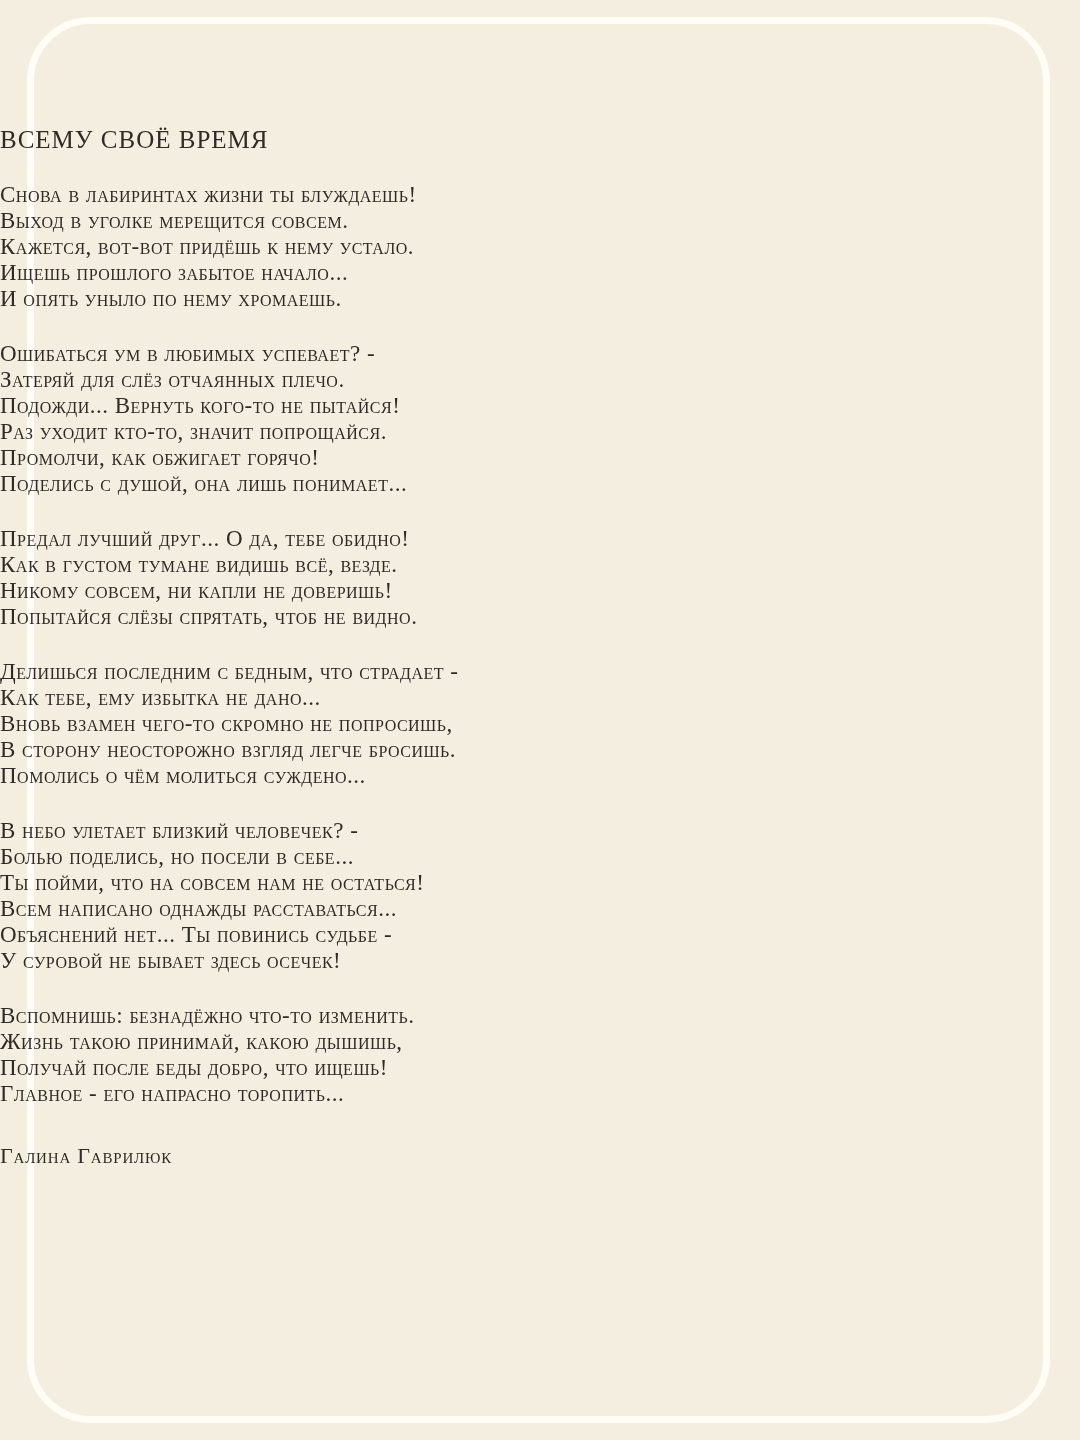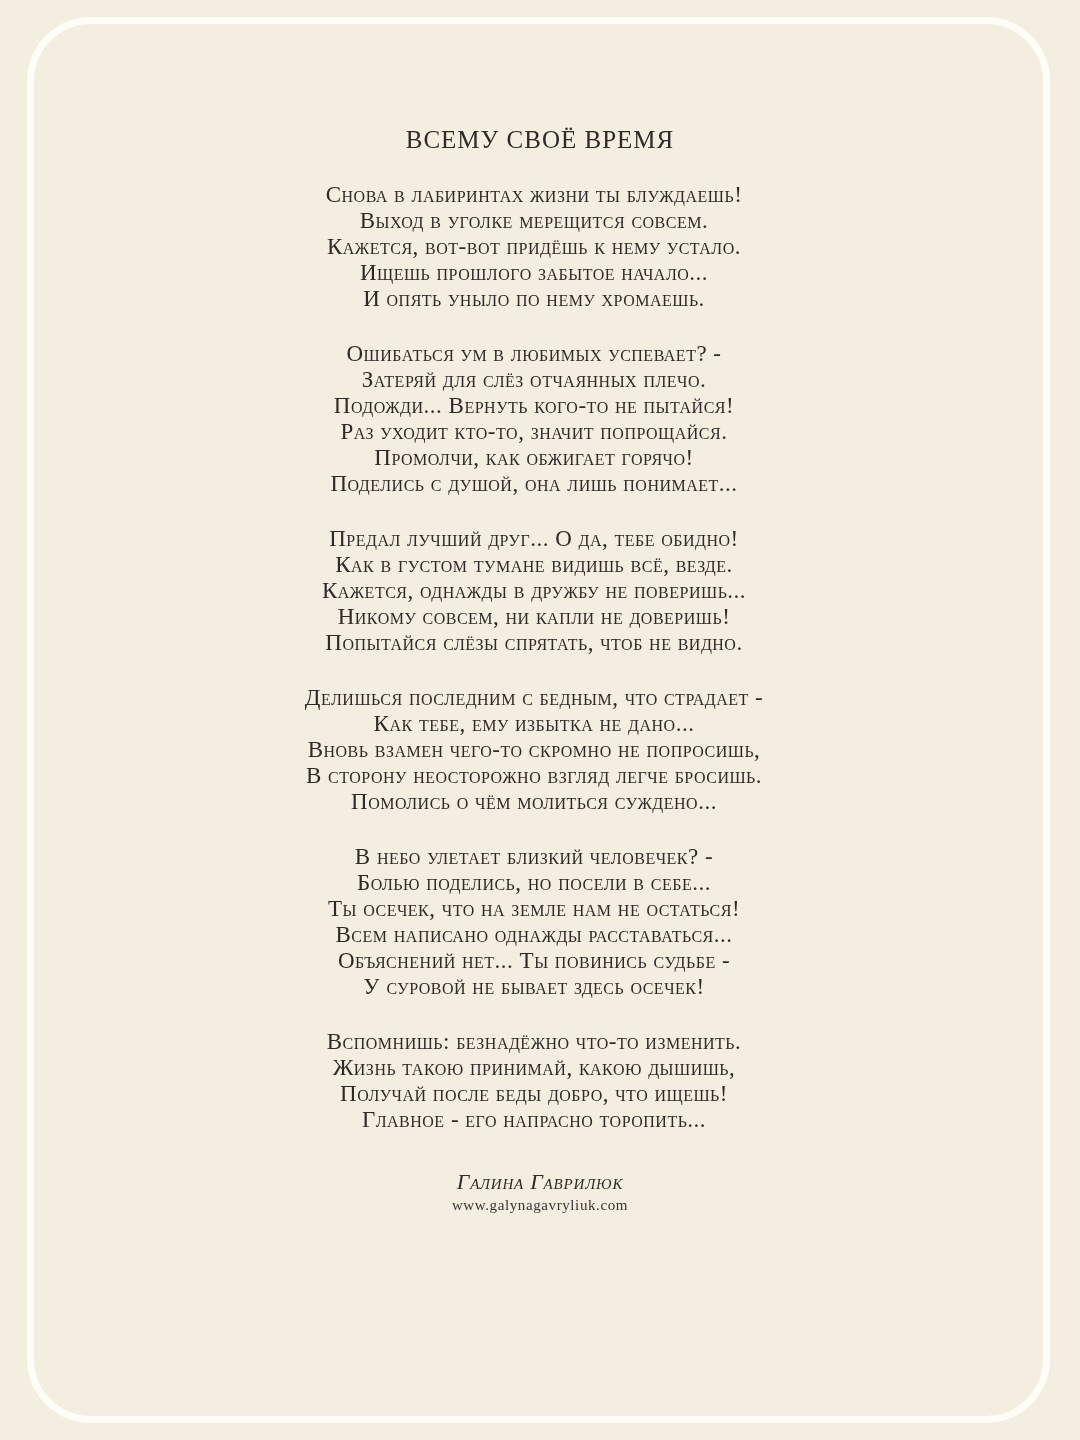--- a/index.html
+++ b/index.html
@@ -25,21 +25,21 @@
     bottom: 17px;
     border: 7px solid #fffdf6;
     border-radius: 64px;
     pointer-events: none;
   }
   .content {
     position: absolute;
     top: 0;
     left: 0;
     width: 100%;
-    text-align: center;
+    text-align: left;
   }
   .title {
     margin: 126px 0 28px 0;
     font-size: 25px;
     line-height: 28px;
     font-weight: normal;
     letter-spacing: 1px;
   }
   .stanza {
     margin: 0 12px 29px 0;
@@ -51,21 +51,20 @@
     font-variant: small-caps;
     letter-spacing: 0.5px;
     white-space: nowrap;
   }
   .author-name {
     margin-top: 36px;
     font-size: 22px;
     line-height: 26px;
     font-variant: small-caps;
     letter-spacing: 0.8px;
-    font-style: italic;
   }
   .author-site {
     font-size: 15px;
     line-height: 21px;
     letter-spacing: 0.6px;
     color: #383430;
   }
 </style>
 </head>
 <body>
@@ -90,46 +89,44 @@
       <div class="line">Затеряй для слёз отчаянных плечо.</div>
       <div class="line">Подожди... Вернуть кого-то не пытайся!</div>
       <div class="line">Раз уходит кто-то, значит попрощайся.</div>
       <div class="line">Промолчи, как обжигает горячо!</div>
       <div class="line">Поделись с душой, она лишь понимает...</div>
     </div>
 
     <div class="stanza">
       <div class="line">Предал лучший друг... О да, тебе обидно!</div>
       <div class="line">Как в густом тумане видишь всё, везде.</div>
-      <div class="line">Кажется, однажды в дружбу не поверишь...</div>
       <div class="line">Никому совсем, ни капли не доверишь!</div>
       <div class="line">Попытайся слёзы спрятать, чтоб не видно.</div>
     </div>
 
     <div class="stanza">
       <div class="line">Делишься последним с бедным, что страдает -</div>
       <div class="line">Как тебе, ему избытка не дано...</div>
       <div class="line">Вновь взамен чего-то скромно не попросишь,</div>
       <div class="line">В сторону неосторожно взгляд легче бросишь.</div>
       <div class="line">Помолись о чём молиться суждено...</div>
     </div>
 
     <div class="stanza">
       <div class="line">В небо улетает близкий человечек? -</div>
       <div class="line">Болью поделись, но посели в себе...</div>
-      <div class="line">Ты осечек, что на земле нам не остаться!</div>
+      <div class="line">Ты пойми, что на совсем нам не остаться!</div>
       <div class="line">Всем написано однажды расставаться...</div>
       <div class="line">Объяснений нет... Ты повинись судьбе -</div>
       <div class="line">У суровой не бывает здесь осечек!</div>
     </div>
 
     <div class="stanza">
       <div class="line">Вспомнишь: безнадёжно что-то изменить.</div>
       <div class="line">Жизнь такою принимай, какою дышишь,</div>
       <div class="line">Получай после беды добро, что ищешь!</div>
       <div class="line">Главное - его напрасно торопить...</div>
     </div>
 
     <div class="author-name">Галина Гаврилюк</div>
-    <div class="author-site">www.galynagavryliuk.com</div>
 
   </div>
 </div>
 
 </body></html>

